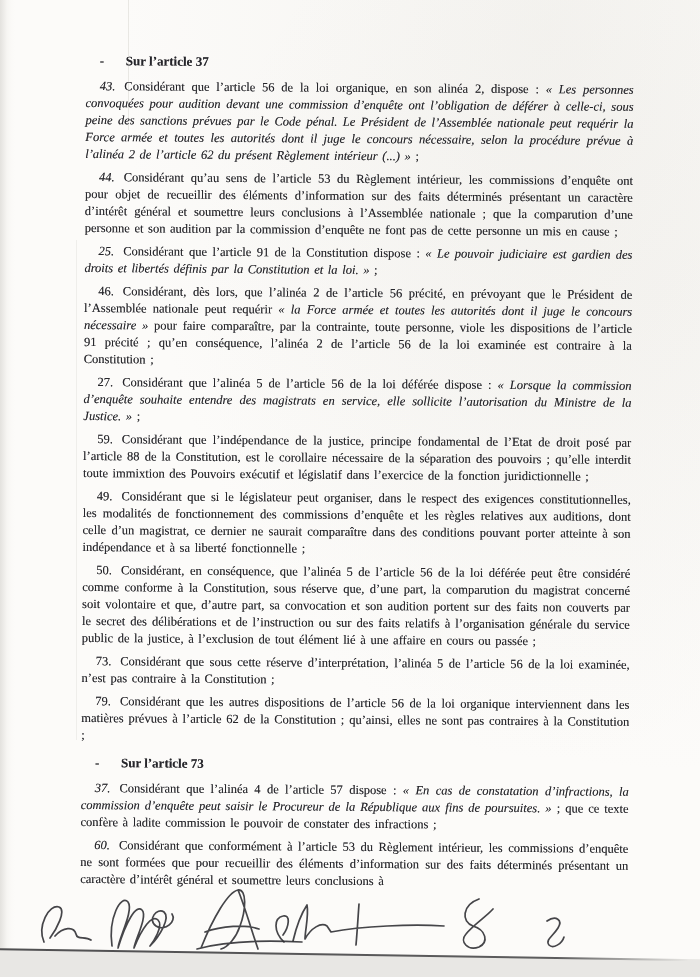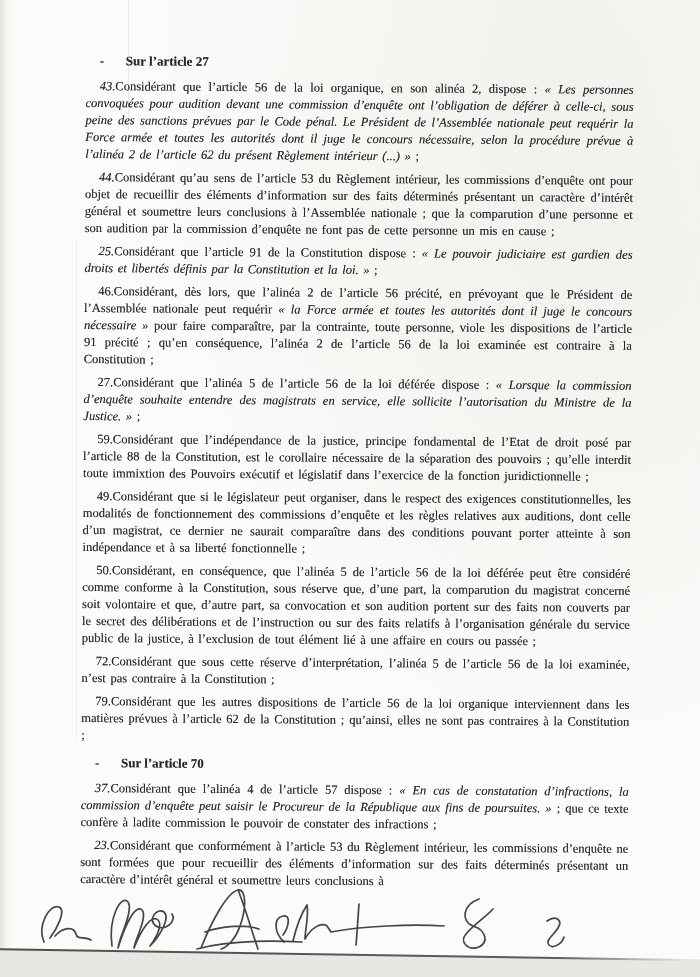--- a/index.html
+++ b/index.html
@@ -45,55 +45,55 @@
     font-weight:bold;font-size:13px;
     margin:10px 0 9px 14px;
   }
   .heading-row .dash{width:26px;}
   .para{
     margin:0 0 6px 0;
     text-align:justify;
     text-indent:14px;
     word-spacing:1.5px;
   }
-  .pnum{}
+  .pnum{margin-right:9px;}
   .it{font-style:italic;}
   
   .sig-layer{position:absolute;left:0;top:876px;width:700px;height:92px;pointer-events:none;}
   .sig-layer path{stroke:#2b2b30;stroke-width:1.7;fill:none;stroke-linecap:round;stroke-linejoin:round;opacity:.88;}
 </style>
 </head>
 <body>
 
 <div class="sheet">
   <div class="scan-left"></div>
   <div class="fold-a"></div>
   <div class="fold-b"></div>
 
   <div class="doc">
       <div class="heading-row">
         <span class="dash">-</span>
-        <span>Sur l’article 27</span>
+        <span>Sur l’article 37</span>
       </div>
       <p class="para"><span class="pnum it">43.</span><span>Considérant que l’article 56 de la loi organique, en son alinéa 2, dispose : </span><span class="it">« Les personnes convoquées pour audition devant une commission d’enquête ont l’obligation de déférer à celle-ci, sous peine des sanctions prévues par le Code pénal. Le Président de l’Assemblée nationale peut requérir la Force armée et toutes les autorités dont il juge le concours nécessaire, selon la procédure prévue à l’alinéa 2 de l’article 62 du présent Règlement intérieur (...) »</span><span> ;</span></p>
       <p class="para"><span class="pnum it">44.</span><span>Considérant qu’au sens de l’article 53 du Règlement intérieur, les commissions d’enquête ont pour objet de recueillir des éléments d’information sur des faits déterminés présentant un caractère d’intérêt général et soumettre leurs conclusions à l’Assemblée nationale ; que la comparution d’une personne et son audition par la commission d’enquête ne font pas de cette personne un mis en cause ;</span></p>
       <p class="para"><span class="pnum it">25.</span><span>Considérant que l’article 91 de la Constitution dispose : </span><span class="it">« Le pouvoir judiciaire est gardien des droits et libertés définis par la Constitution et la loi. »</span><span> ;</span></p>
       <p class="para"><span class="pnum">46.</span><span>Considérant, dès lors, que l’alinéa 2 de l’article 56 précité, en prévoyant que le Président de l’Assemblée nationale peut requérir </span><span class="it">« la Force armée et toutes les autorités dont il juge le concours nécessaire »</span><span> pour faire comparaître, par la contrainte, toute personne, viole les dispositions de l’article 91 précité ; qu’en conséquence, l’alinéa 2 de l’article 56 de la loi examinée est contraire à la Constitution ;</span></p>
       <p class="para"><span class="pnum">27.</span><span>Considérant que l’alinéa 5 de l’article 56 de la loi déférée dispose : </span><span class="it">« Lorsque la commission d’enquête souhaite entendre des magistrats en service, elle sollicite l’autorisation du Ministre de la Justice. »</span><span> ;</span></p>
       <p class="para"><span class="pnum">59.</span><span>Considérant que l’indépendance de la justice, principe fondamental de l’Etat de droit posé par l’article 88 de la Constitution, est le corollaire nécessaire de la séparation des pouvoirs ; qu’elle interdit toute immixtion des Pouvoirs exécutif et législatif dans l’exercice de la fonction juridictionnelle ;</span></p>
       <p class="para"><span class="pnum">49.</span><span>Considérant que si le législateur peut organiser, dans le respect des exigences constitutionnelles, les modalités de fonctionnement des commissions d’enquête et les règles relatives aux auditions, dont celle d’un magistrat, ce dernier ne saurait comparaître dans des conditions pouvant porter atteinte à son indépendance et à sa liberté fonctionnelle ;</span></p>
       <p class="para"><span class="pnum">50.</span><span>Considérant, en conséquence, que l’alinéa 5 de l’article 56 de la loi déférée peut être considéré comme conforme à la Constitution, sous réserve que, d’une part, la comparution du magistrat concerné soit volontaire et que, d’autre part, sa convocation et son audition portent sur des faits non couverts par le secret des délibérations et de l’instruction ou sur des faits relatifs à l’organisation générale du service public de la justice, à l’exclusion de tout élément lié à une affaire en cours ou passée ;</span></p>
-      <p class="para"><span class="pnum">72.</span><span>Considérant que sous cette réserve d’interprétation, l’alinéa 5 de l’article 56 de la loi examinée, n’est pas contraire à la Constitution ;</span></p>
+      <p class="para"><span class="pnum">73.</span><span>Considérant que sous cette réserve d’interprétation, l’alinéa 5 de l’article 56 de la loi examinée, n’est pas contraire à la Constitution ;</span></p>
       <p class="para"><span class="pnum">79.</span><span>Considérant que les autres dispositions de l’article 56 de la loi organique interviennent dans les matières prévues à l’article 62 de la Constitution ; qu’ainsi, elles ne sont pas contraires à la Constitution ;</span></p>
       <div class="heading-row">
         <span class="dash">-</span>
-        <span>Sur l’article 70</span>
+        <span>Sur l’article 73</span>
       </div>
       <p class="para"><span class="pnum it">37.</span><span>Considérant que l’alinéa 4 de l’article 57 dispose : </span><span class="it">« En cas de constatation d’infractions, la commission d’enquête peut saisir le Procureur de la République aux fins de poursuites. »</span><span> ; que ce texte confère à ladite commission le pouvoir de constater des infractions ;</span></p>
-      <p class="para"><span class="pnum it">23.</span><span>Considérant que conformément à l’article 53 du Règlement intérieur, les commissions d’enquête ne sont formées que pour recueillir des éléments d’information sur des faits déterminés présentant un caractère d’intérêt général et soumettre leurs conclusions à</span></p>
+      <p class="para"><span class="pnum it">60.</span><span>Considérant que conformément à l’article 53 du Règlement intérieur, les commissions d’enquête ne sont formées que pour recueillir des éléments d’information sur des faits déterminés présentant un caractère d’intérêt général et soumettre leurs conclusions à</span></p>
     </div>
 
   <svg class="sig-layer" viewBox="0 0 700 92" xmlns="http://www.w3.org/2000/svg">
     <path d="M44,66 C37,50 49,28 59,31 C67,34 56,54 50,62 M55,60 C63,51 74,50 76,58 C77,64 85,60 91,64"></path>
     <path d="M112,70 C108,42 121,18 128,26 C134,34 119,62 118,72 C126,46 136,28 142,34 C148,40 135,64 134,72 C142,52 152,38 158,44 C164,50 153,66 150,70 C159,61 171,42 164,36 C157,31 147,44 156,50 C165,56 177,45 172,38"></path>
     <path d="M201,72 C213,42 228,16 238,14 C247,13 246,34 240,50 C236,62 228,71 221,73 M205,56 C221,50 246,48 259,53 M238,14 C244,28 252,56 258,73 M197,73 C222,66 262,64 302,66"></path>
     <path d="M284,66 C273,55 274,42 283,40 C291,38 289,51 283,59 M293,65 C297,48 303,35 307,29 C309,40 305,54 305,63 C311,52 321,46 327,50 L331,56 C362,50 412,48 444,50 M359,28 C358,42 357,58 356,69"></path>
     <path d="M479,23 C462,29 461,46 473,50 C486,54 489,66 479,71 C468,75 459,66 466,58 C473,49 487,40 493,33"></path>
     <path d="M547,45 C556,39 563,44 558,52 C553,60 545,64 549,69 C553,73 562,68 564,61"></path>
   </svg>

